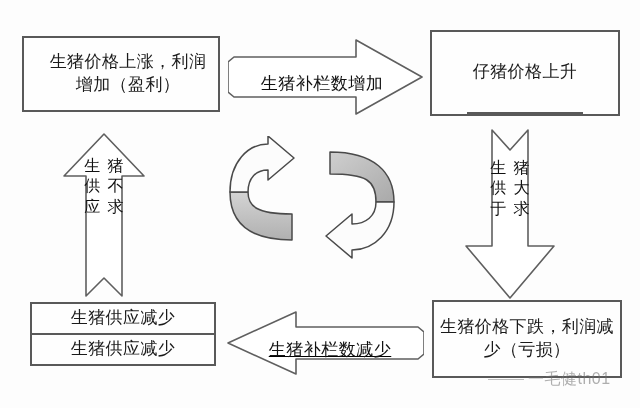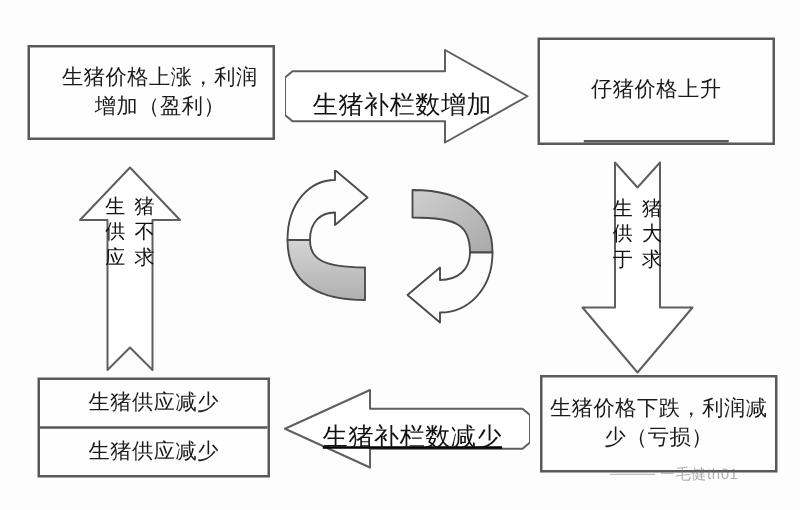--- a/index.html
+++ b/index.html
@@ -37,37 +37,37 @@
     letter-spacing: 0.4px;
     padding: 2px 6px;
     box-sizing: border-box;
   }
   .box .cell.divided {
     border-bottom: 2px solid #595959;
   }
 
   #box-tl { left: 22px;  top: 36px;  width: 198px; height: 76px; padding-left: 14px; }
   #box-tr { left: 430px; top: 30px;  width: 190px; height: 86px; align-items: center; }
-  #box-bl { left: 30px;  top: 302px; width: 186px; height: 80px; }
+  #box-bl { left: 30px;  top: 302px; width: 186px; height: 64px; }
   #box-br { left: 432px; top: 300px; width: 190px; height: 78px; }
 
   
   .h-arrow {
     position: absolute;
     display: flex;
     align-items: center;
     justify-content: center;
   }
   .h-arrow .shaft {
     position: absolute;
     inset: 0;
   }
   .h-arrow .lbl {
     position: relative;
-    font-size: 20px;
+    font-size: 17px;
     color: #111111;
     letter-spacing: 0.5px;
     white-space: nowrap;
     z-index: 2;
     margin-top: 12px;
   }
   #arrow-top   { left: 228px; top: 38px;  width: 196px; height: 78px; }
   #arrow-top .lbl { transform: translateX(-4px); }
   #arrow-bottom{ left: 224px; top: 310px; width: 200px; height: 66px; text-decoration: underline; }
   #arrow-bottom .lbl { transform: translateX(6px); }
@@ -120,21 +120,21 @@
     gap: 4px;
     opacity: 0.55;
   }
   #watermark .wm-rule {
     flex: 0 0 auto;
     width: 36px;
     height: 1px;
     background: #8a8a8a;
   }
   #watermark .wm-text {
-    font-size: 12px;
+    font-size: 16px;
     color: #6e6e6e;
     letter-spacing: 0.5px;
     white-space: nowrap;
     font-family: "Liberation Sans", sans-serif;
   }
 </style>
 </head>
 <body>
 
 <div id="stage">

